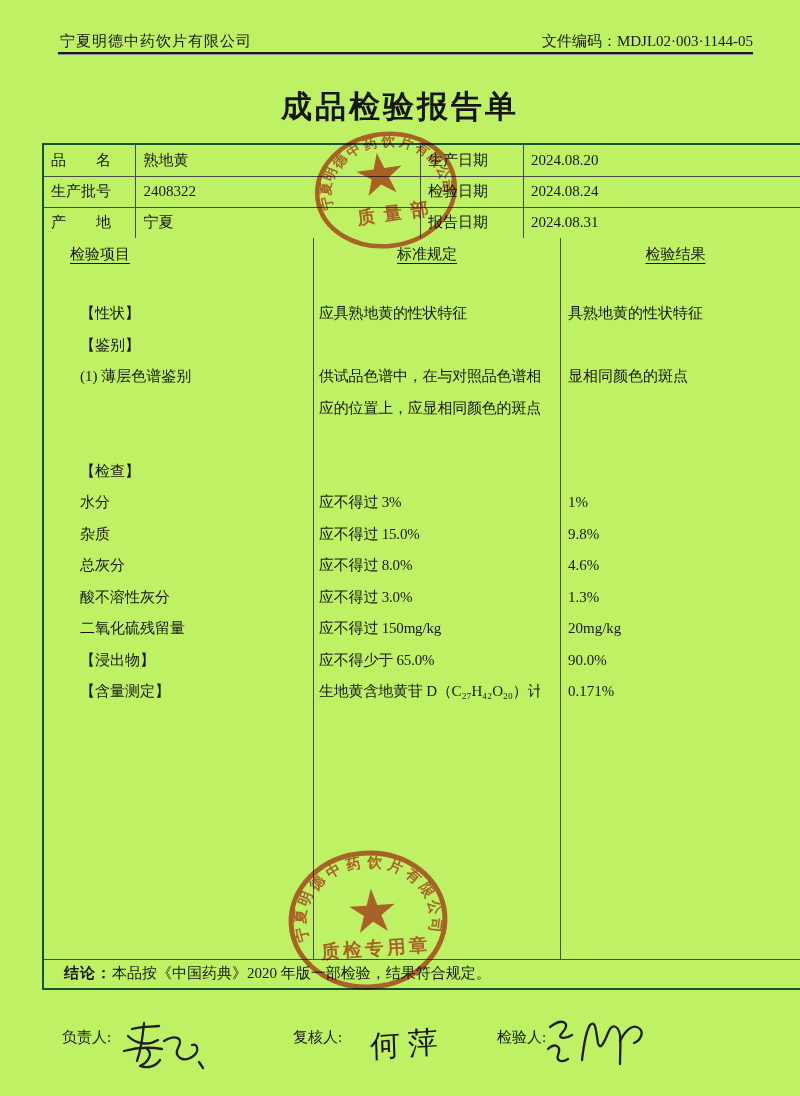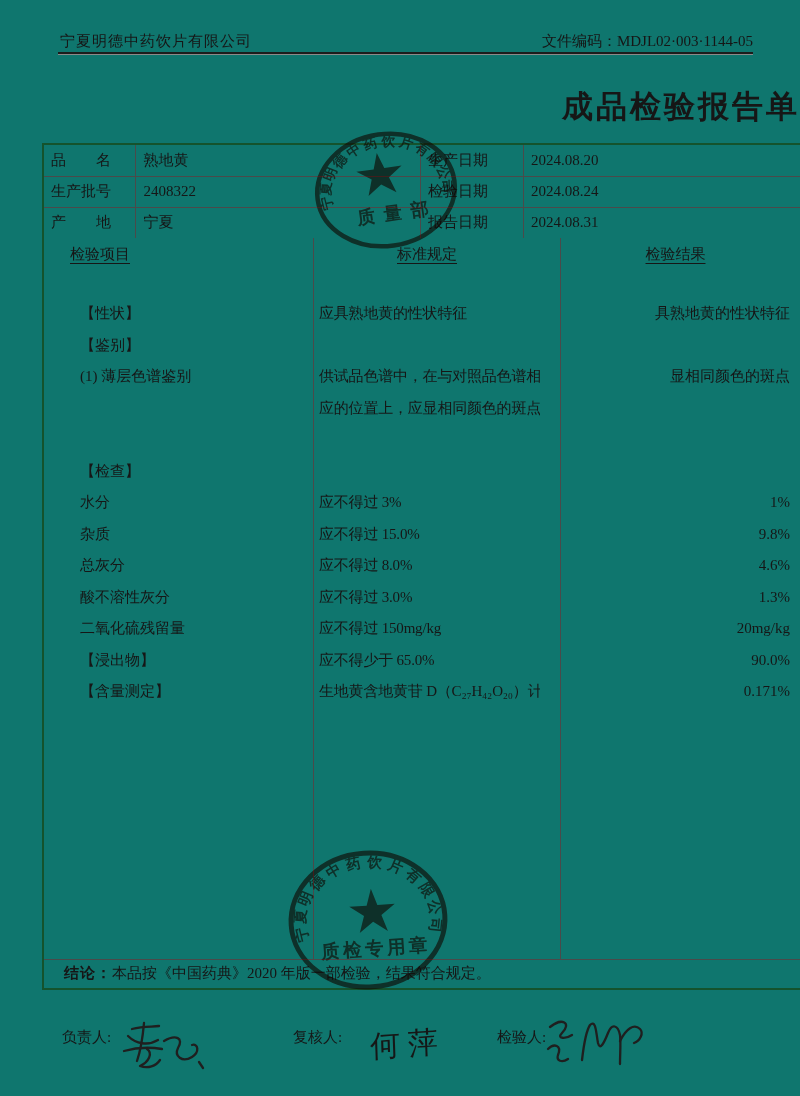--- a/index.html
+++ b/index.html
@@ -1,48 +1,48 @@
 <!DOCTYPE html>
 <html style="--stamp-red: #d9453a;"><head>
 <meta charset="utf-8">
 <style>
   * { margin:0; padding:0; box-sizing:border-box; }
   html,body { background:#ffffff; }
   body { font-family:"Liberation Serif","DejaVu Serif",serif; color:#161616; }
-  .page { position:relative; width:800px; height:1096px; background:#0f766e; overflow:hidden; }
+  .page { position:relative; width:800px; height:1096px; background:#bef264; overflow:hidden; }
 
   
   .hdr-company { position:absolute; left:60px; top:32px; font-size:15px; letter-spacing:1px; }
   .hdr-code { position:absolute; right:47px; top:32px; font-size:15px; }
   .hdr-rule { position:absolute; left:58px; top:52px; width:695px; height:3px;
               background:linear-gradient(#1c1c1c 0 2px,#8a8a8a 2px 3px); }
 
   
-  .title { position:absolute; left:0; top:86px; width:800px; text-align:right;
+  .title { position:absolute; left:0; top:86px; width:800px; text-align:center;
            font-size:31px; font-weight:bold; letter-spacing:3px; }
 
   
   .doc { position:absolute; left:42px; top:143px; width:768px; border:2px solid #14532d; background:transparent; }
 
   table.info { width:100%; border-collapse:collapse; border-style:hidden; table-layout:fixed; }
   table.info td { border:1px solid #4a4a4a; font-size:15px; padding:0 0 0 7px; height:31px; white-space:nowrap; }
 
   .spec { display:flex; height:722px; border-bottom:1px solid #4a4a4a; font-size:15px; }
   .spec .col { overflow:hidden;margin-left:20px; }
   .spec .c1 { width:229px; }
   .spec .c2 { width:227px; border-left:1px solid #4a4a4a; }
   .spec .c3 { width:230px; border-left:1px solid #4a4a4a; }
   .spec-head { padding-top:7px; height:30px; }
   .spec-head.center { text-align:center; }
   .spec-head.left { padding-left:6px; }
   .spec-head span { text-decoration:underline; text-underline-offset:4px; }
   .lines { margin-top:30px; }
   .line { height:31.5px; line-height:31.5px; white-space:nowrap; padding-left:16px; }
   .c2 .line { padding-left:5px; letter-spacing:-0.2px; }
-  .c3 .line { padding-left:7px;text-align:right; }
+  .c3 .line { padding-left:7px; }
 
   .conclusion { height:28px; line-height:27px; font-size:15px; padding-left:20px; white-space:nowrap; }
   .conclusion b { letter-spacing:1px; }
 
   
   .sig-label { position:absolute; font-size:15px; }
   .sig-svg { position:absolute; }
   .sig-svg path { fill:none; stroke:#1f1f1f; stroke-width:2.3; stroke-linecap:round; stroke-linejoin:round; }
   .sig-name { position:absolute; font-size:30px; letter-spacing:8px; transform:rotate(-4deg) skewX(-2deg); }
 

